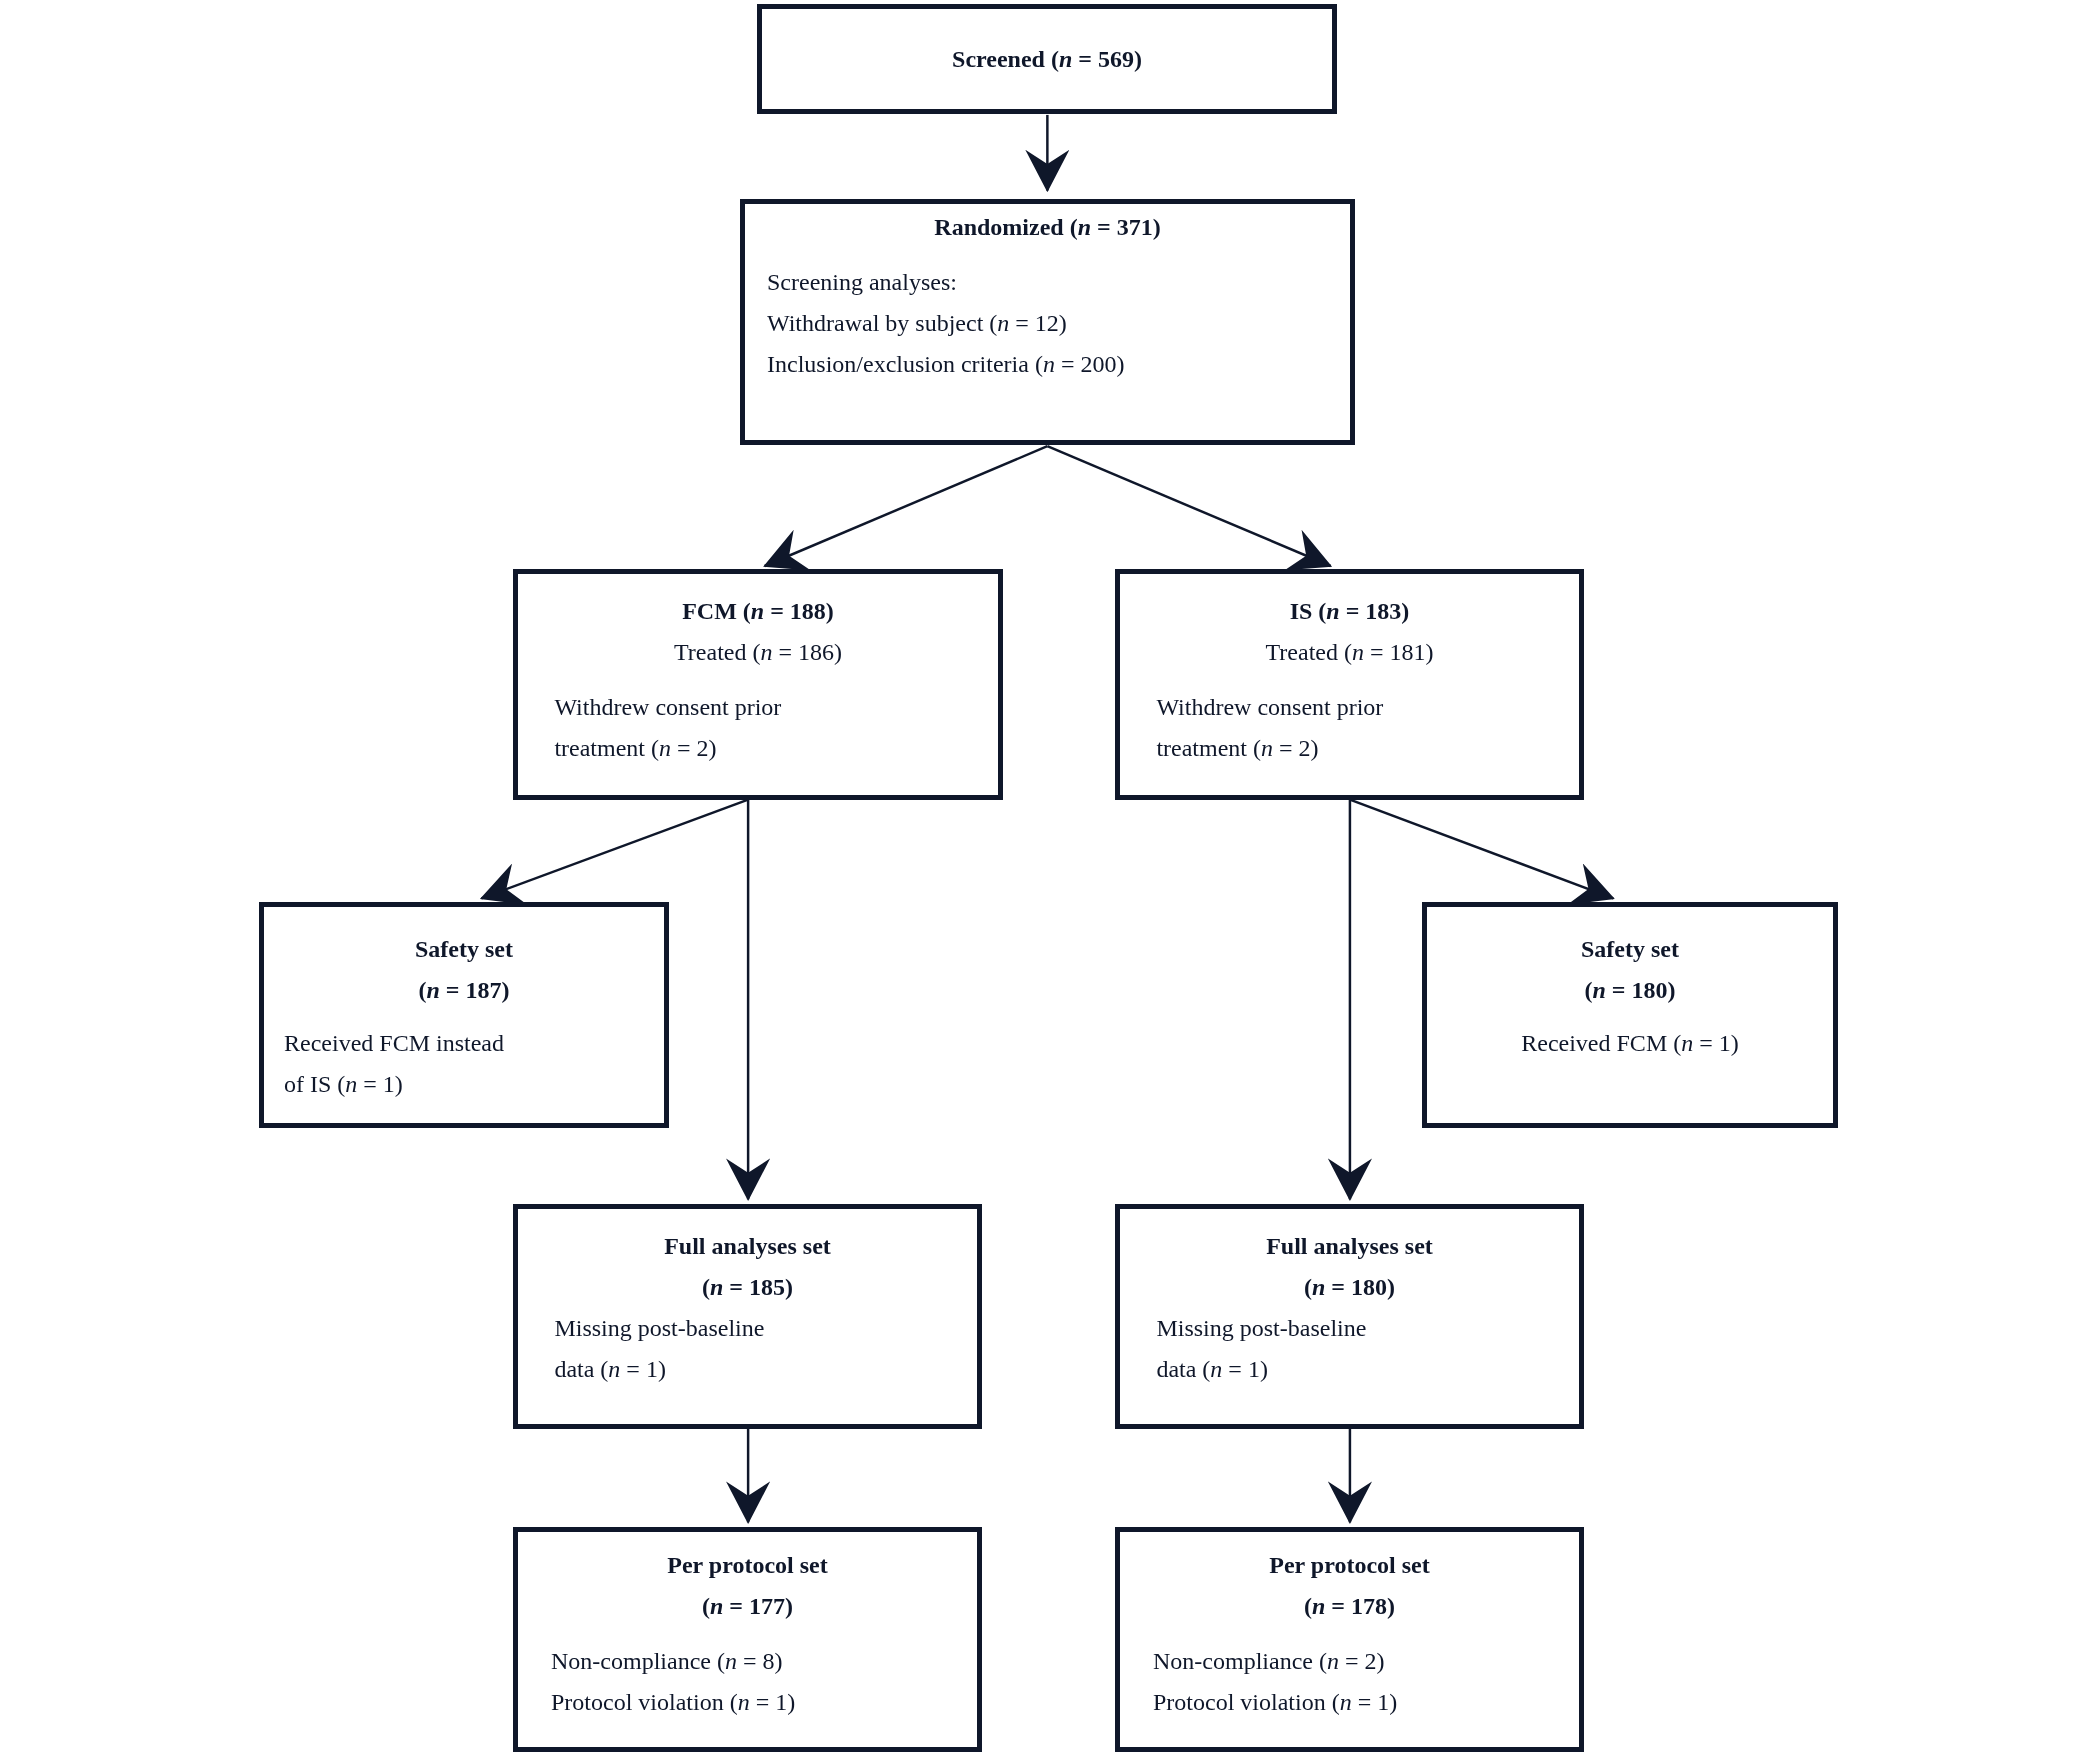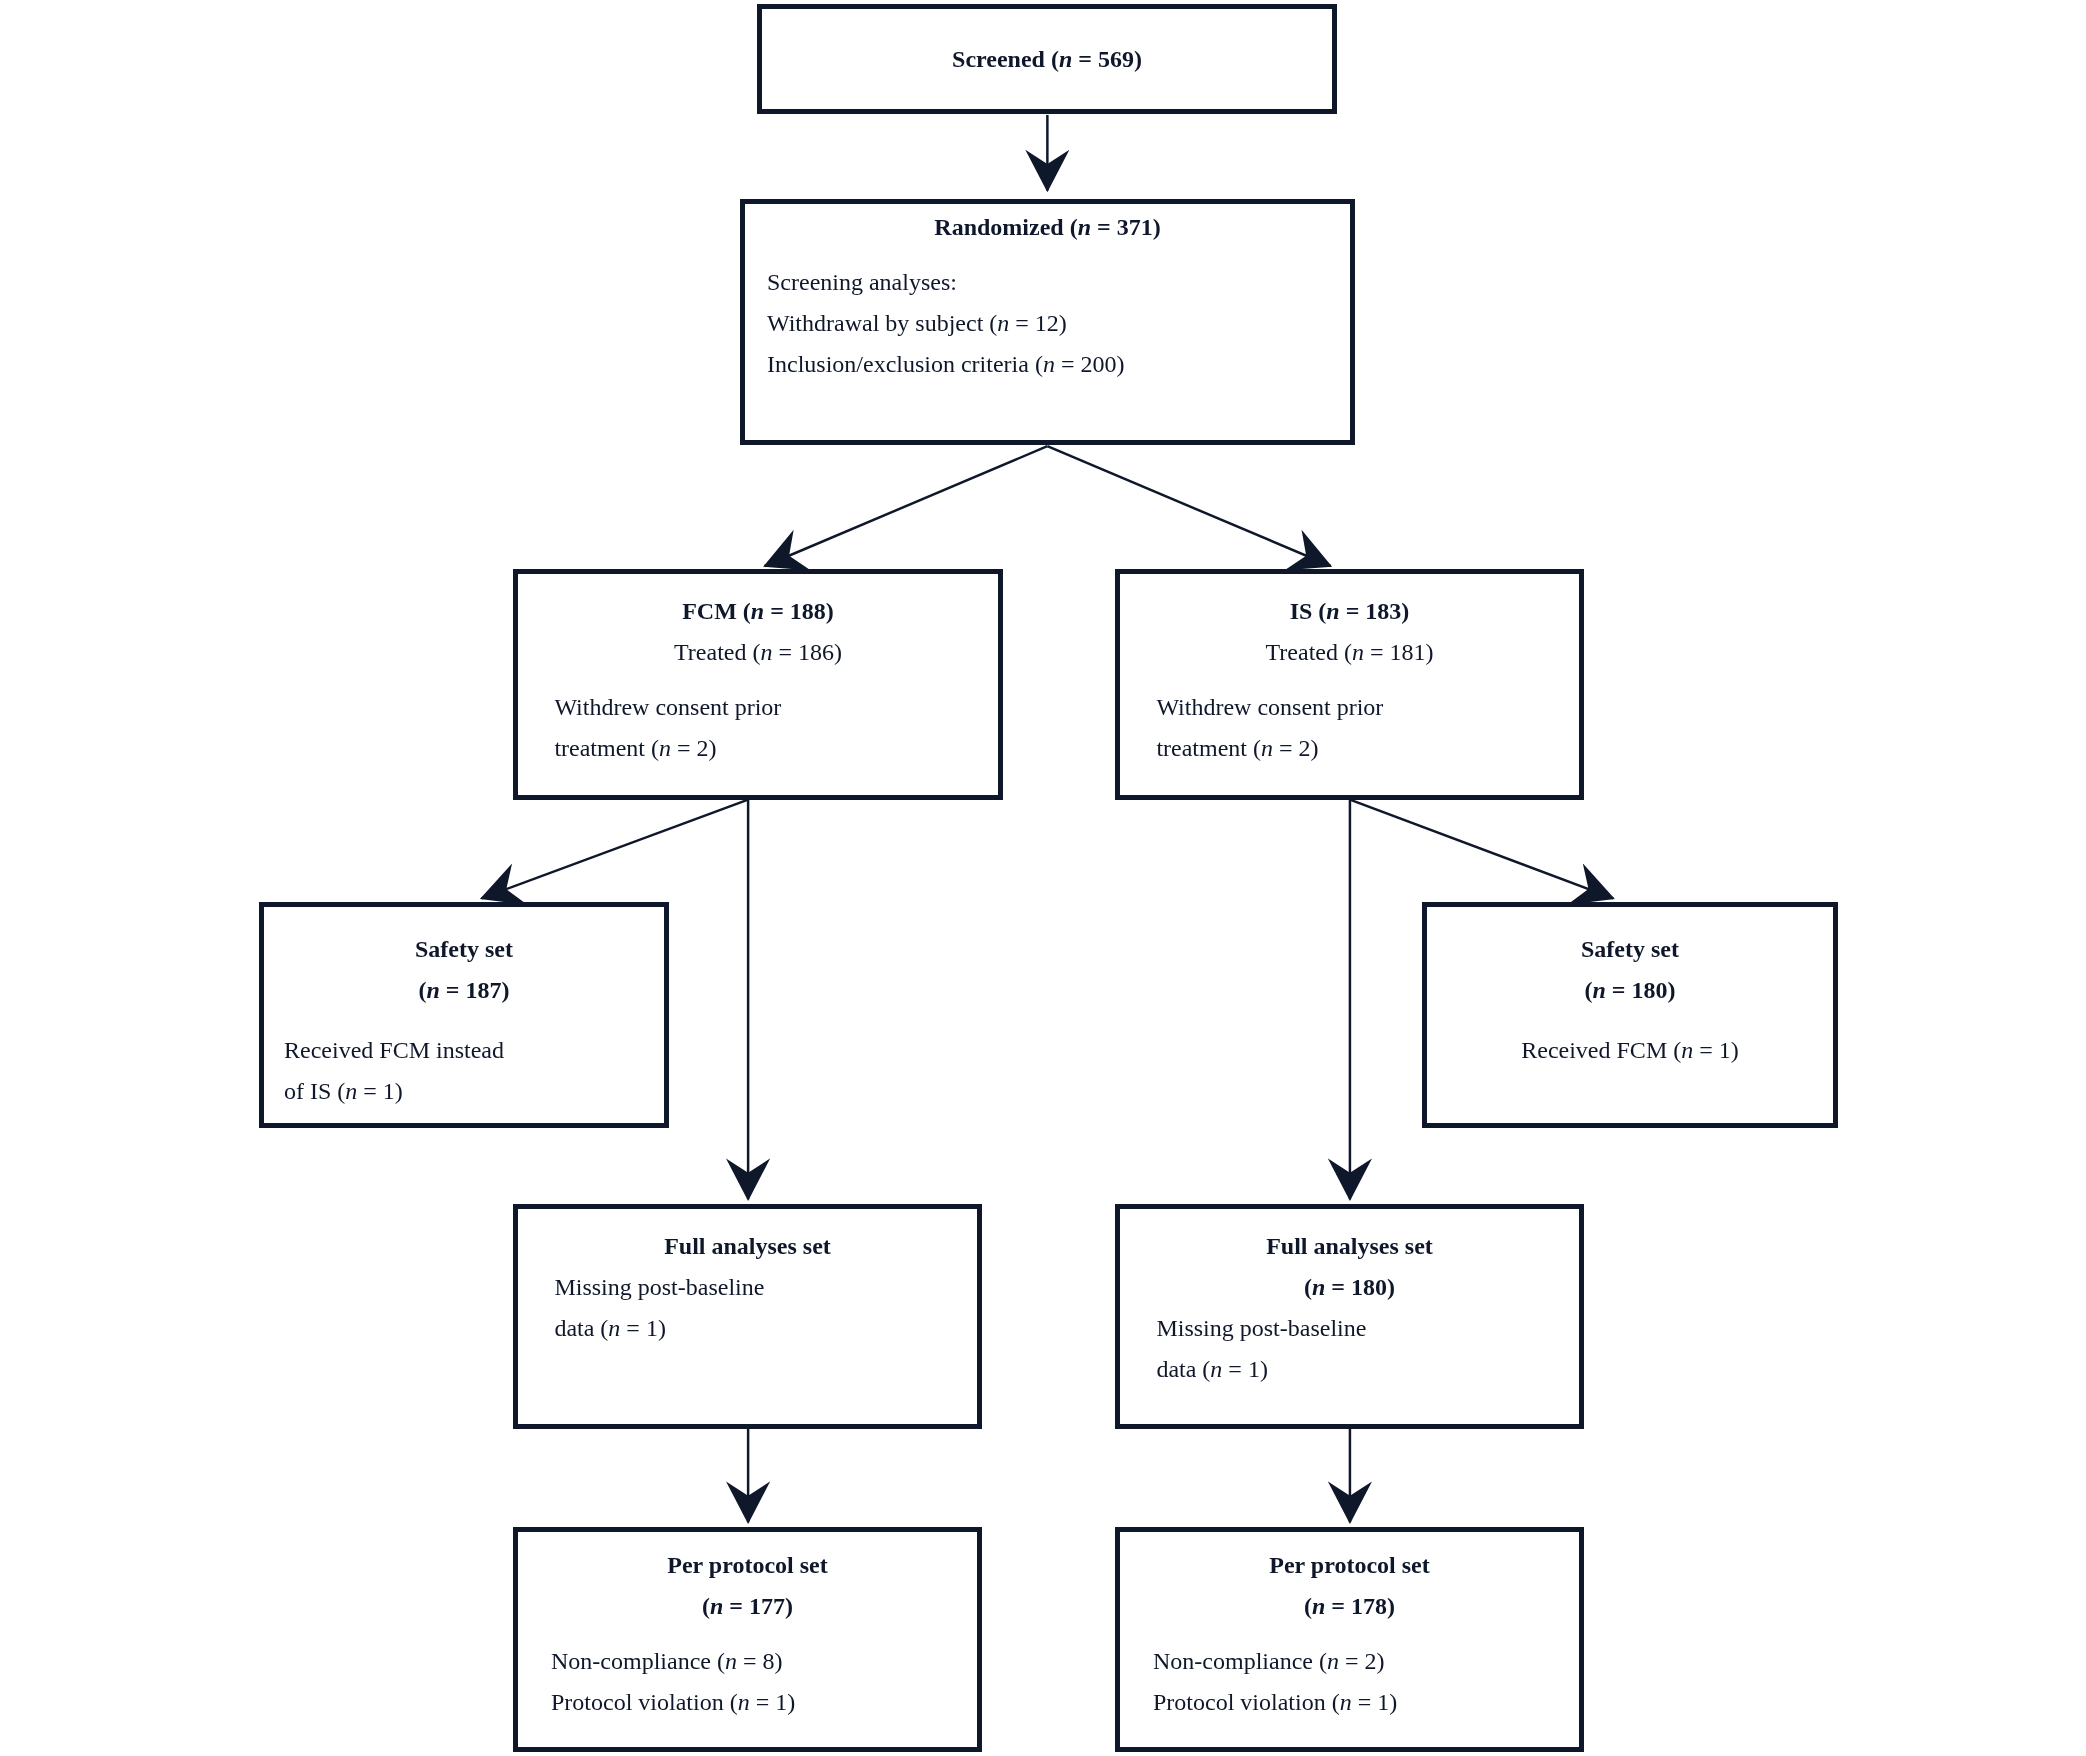--- a/index.html
+++ b/index.html
@@ -41,21 +41,21 @@
   
   #box-screened   { left: 757px; top: 4.4px;    width: 580px; height: 110px;
                     display: flex; align-items: center; justify-content: center; }
   #box-randomized { left: 740px; top: 199px;  width: 615px; height: 246px; padding: 3.3px 22px 0 22px; }
   #box-randomized .body { margin-top: 13.3px; }
   #box-fcm        { left: 513px;  top: 569px; width: 490px;  height: 231px; padding: 16.6px 22px 0 22px; }
   #box-is         { left: 1115px; top: 569px; width: 469px;  height: 231px; padding: 16.6px 22px 0 22px; }
   #box-fcm .body, #box-is .body { margin-top: 14.4px; padding-left: 14.4px; }
   #box-safety-fcm { left: 259px;  top: 902px; width: 410px;  height: 226px; padding: 22px 20px 0 20px; }
   #box-safety-is  { left: 1422px; top: 902px; width: 416px;  height: 226px; padding: 22px 20px 0 20px; }
-  #box-safety-fcm .body, #box-safety-is .body { margin-top: 19px; }
+  #box-safety-fcm .body, #box-safety-is .body { margin-top: 12px; }
   #box-fas-fcm    { left: 513px;  top: 1204px; width: 469px;  height: 225px; padding: 16.6px 22px 0 22px; }
   #box-fas-is     { left: 1115px; top: 1204px; width: 469px;  height: 225px; padding: 16.6px 22px 0 22px; }
   #box-fas-fcm .body, #box-fas-is .body { padding-left: 14.4px; }
   #box-pps-fcm    { left: 513px;  top: 1527px; width: 469px;  height: 225px; padding: 13.3px 22px 0 22px; }
   #box-pps-is     { left: 1115px; top: 1527px; width: 469px;  height: 225px; padding: 13.3px 22px 0 22px; }
   #box-pps-fcm .body, #box-pps-is .body { margin-top: 13.3px; padding-left: 11px; }
 </style>
 </head>
 <body>
 
@@ -123,20 +123,21 @@
   <div class="node" id="box-safety-is">
     <div class="title fmt">Safety set</div>
     <div class="title fmt">(<i>n</i> = 180)</div>
     <div class="body center">
       <span class="line fmt">Received FCM (<i>n</i> = 1)</span>
     </div>
   </div>
 
   <div class="node" id="box-fas-fcm">
     <div class="title fmt">Full analyses set</div>
+    <div class="title fmt">(<i>n</i> = 185)</div>
     <div class="body">
       <span class="line fmt">Missing post-baseline</span>
       <span class="line fmt">data (<i>n</i> = 1)</span>
     </div>
   </div>
 
   <div class="node" id="box-fas-is">
     <div class="title fmt">Full analyses set</div>
     <div class="title fmt">(<i>n</i> = 180)</div>
     <div class="body">

